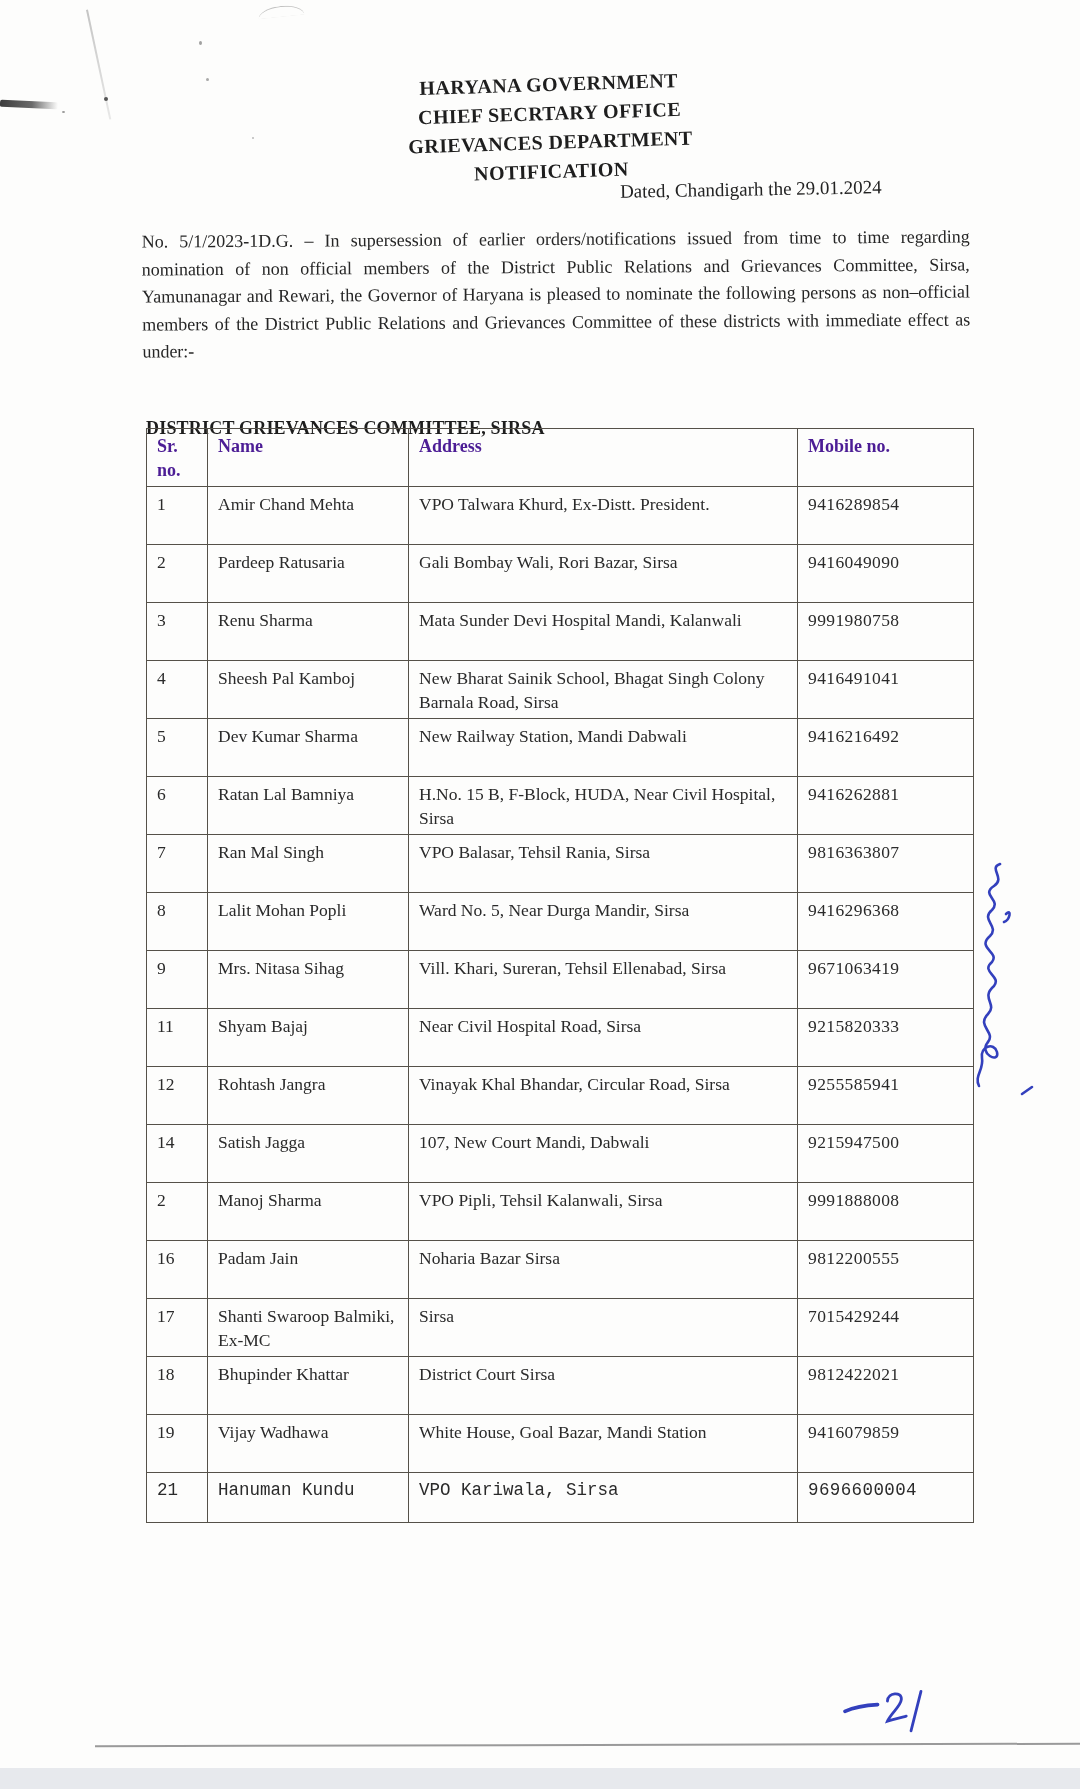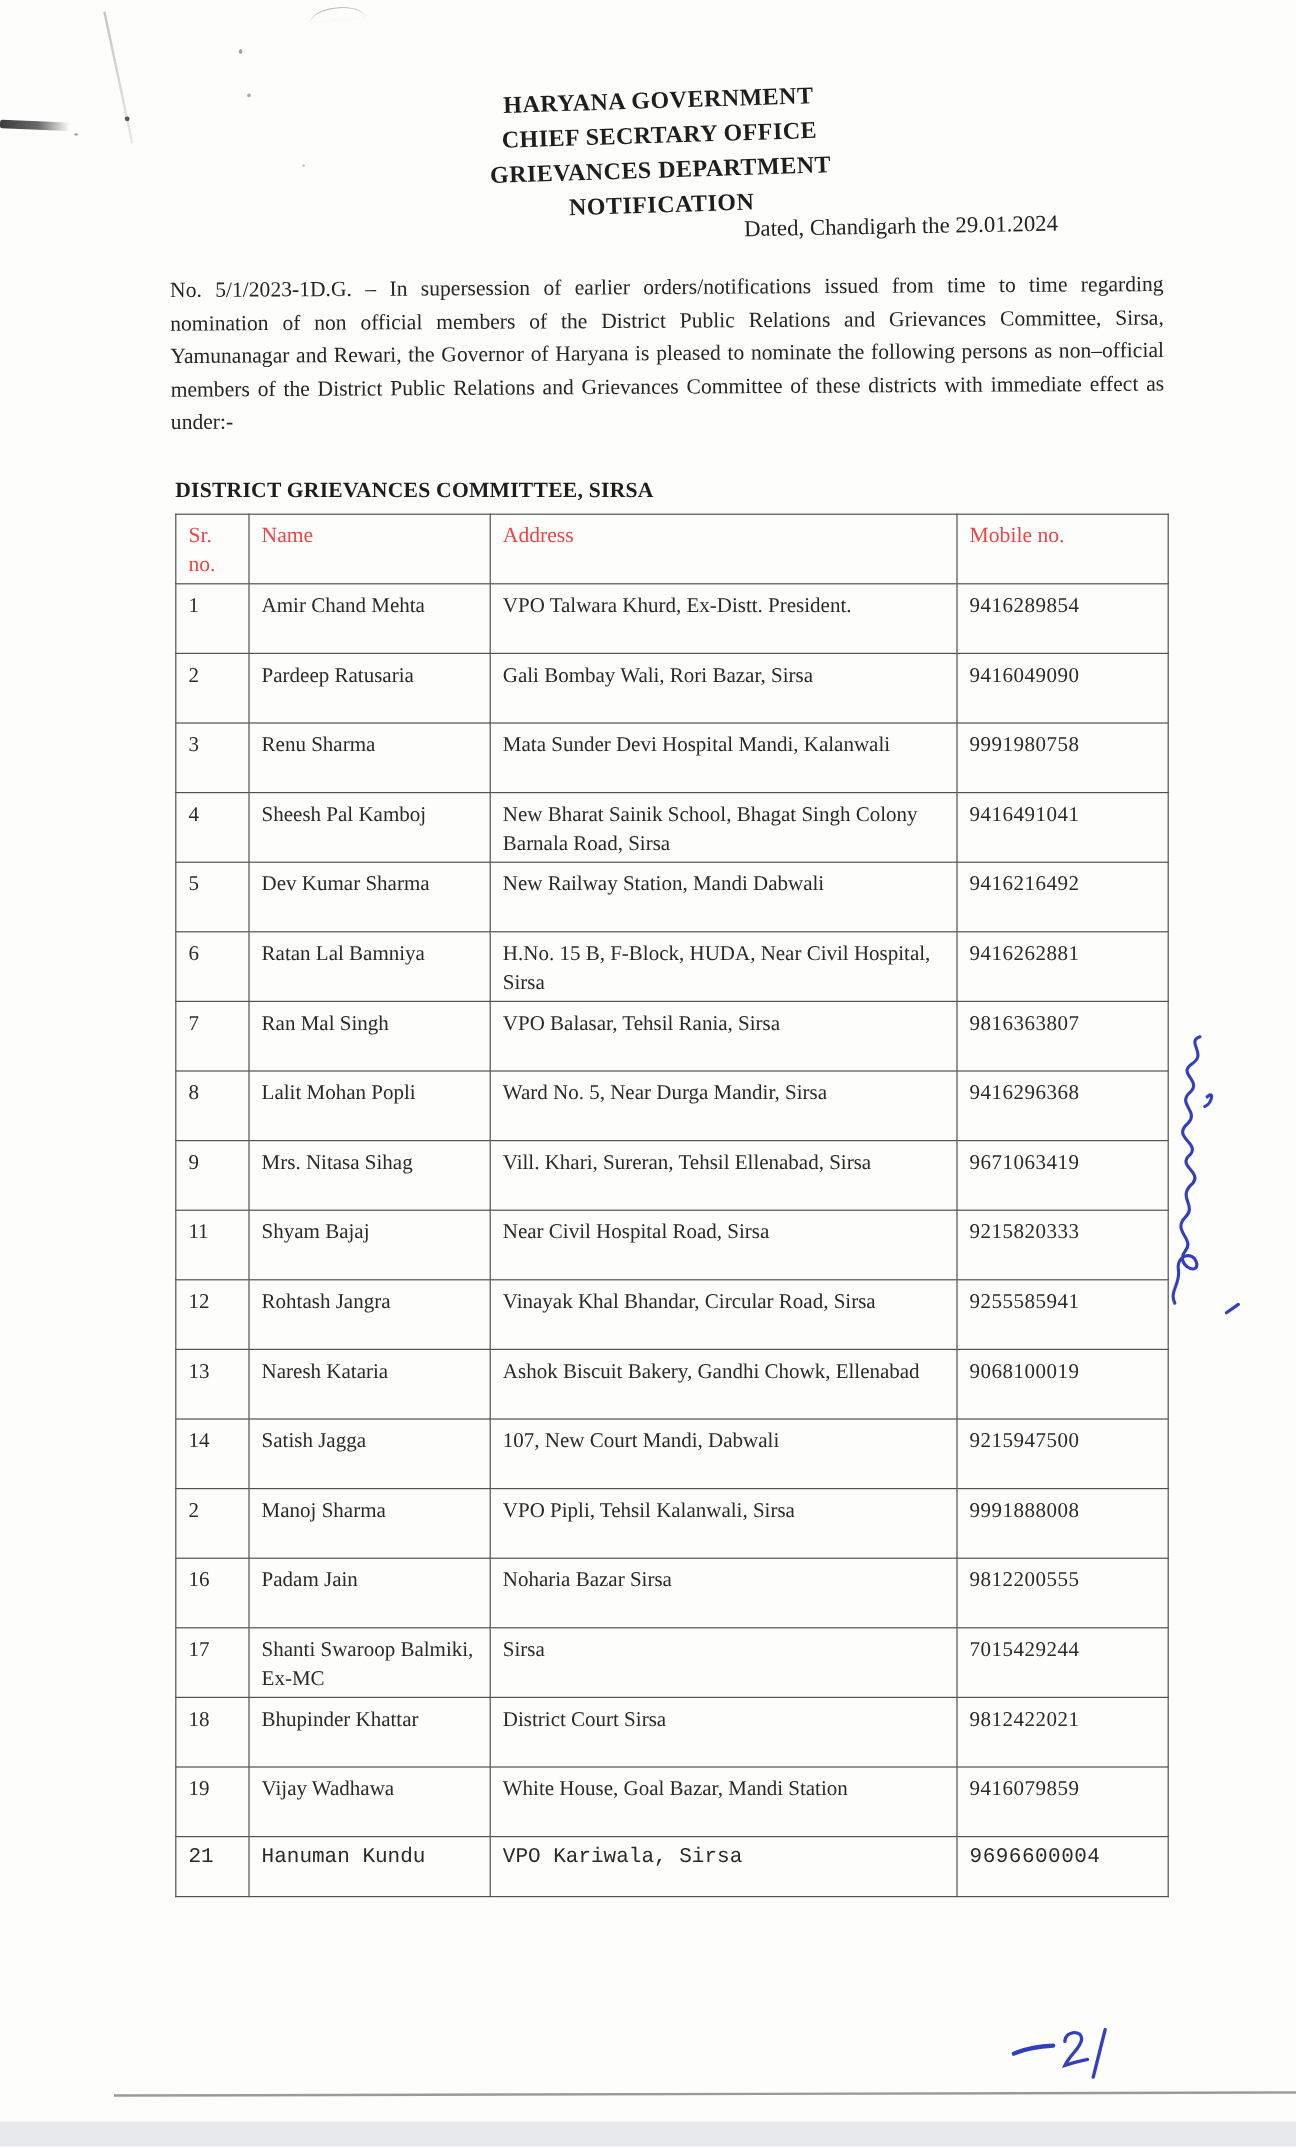--- a/index.html
+++ b/index.html
@@ -23,41 +23,41 @@
     font-size:19px;color:#232323;transform:rotate(-1deg);white-space:nowrap;
   }
   
   .body-par{
     position:absolute;left:142px;top:226px;width:828px;
     font-size:18px;line-height:27.5px;text-align:justify;
     color:#262626;transform:rotate(-0.35deg);margin:0;
   }
   
   .section-title{
-    position:absolute;left:146px;top:398px;
+    position:absolute;left:146px;top:418px;
     font-size:18px;font-weight:bold;color:#1d1d1d;letter-spacing:.2px;
   }
   
   table.committee{
     position:absolute;left:146px;top:428px;width:827px;
     border-collapse:collapse;table-layout:fixed;
     font-size:17.5px;color:#2a2a2a;
   }
   table.committee col.c-sr{width:61px;}
   table.committee col.c-name{width:201px;}
   table.committee col.c-addr{width:389px;}
   table.committee col.c-mob{width:176px;}
   table.committee th,table.committee td{
     border:1.2px solid #555149;
     vertical-align:top;padding:5px 8px 0 10px;
     font-weight:normal;text-align:left;line-height:24px;
     overflow:hidden;
   }
   table.committee thead th{
-    font-weight:normal;color:#ef4444;height:52px;font-size:18px;
+    font-weight:bold;color:#4c1d95;height:52px;font-size:18px;
   }
   .th-center{text-align:left;}
   .th-sr{white-space:pre-line;line-height:26px;}
   table.committee tbody tr{height:58px;}
   table.committee tbody tr:last-child{height:50px;font-family:Liberation Mono, monospace;}
   td.mob{letter-spacing:.4px;}
   
   .signature{position:absolute;left:966px;top:856px;}
   .page-note{position:absolute;left:842px;top:1688px;transform:rotate(-3deg);}
   
@@ -195,26 +195,20 @@
       <td>Near Civil Hospital Road, Sirsa</td>
       <td class="mob">9215820333</td>
     </tr>
         <tr>
       <td>12</td>
       <td>Rohtash Jangra</td>
       <td>Vinayak Khal Bhandar, Circular Road, Sirsa</td>
       <td class="mob">9255585941</td>
     </tr>
         <tr>
-      <td>13</td>
-      <td>Naresh Kataria</td>
-      <td>Ashok Biscuit Bakery, Gandhi Chowk, Ellenabad</td>
-      <td class="mob">9068100019</td>
-    </tr>
-        <tr>
       <td>14</td>
       <td>Satish Jagga</td>
       <td>107, New Court Mandi, Dabwali</td>
       <td class="mob">9215947500</td>
     </tr>
         <tr>
       <td>2</td>
       <td>Manoj Sharma</td>
       <td>VPO Pipli, Tehsil Kalanwali, Sirsa</td>
       <td class="mob">9991888008</td>

